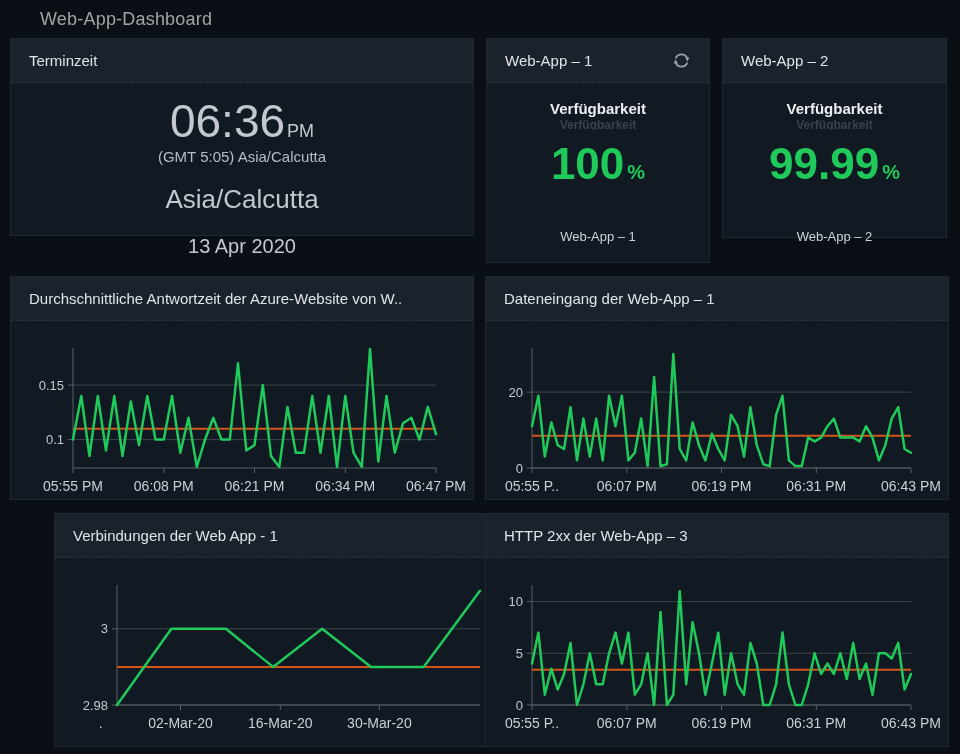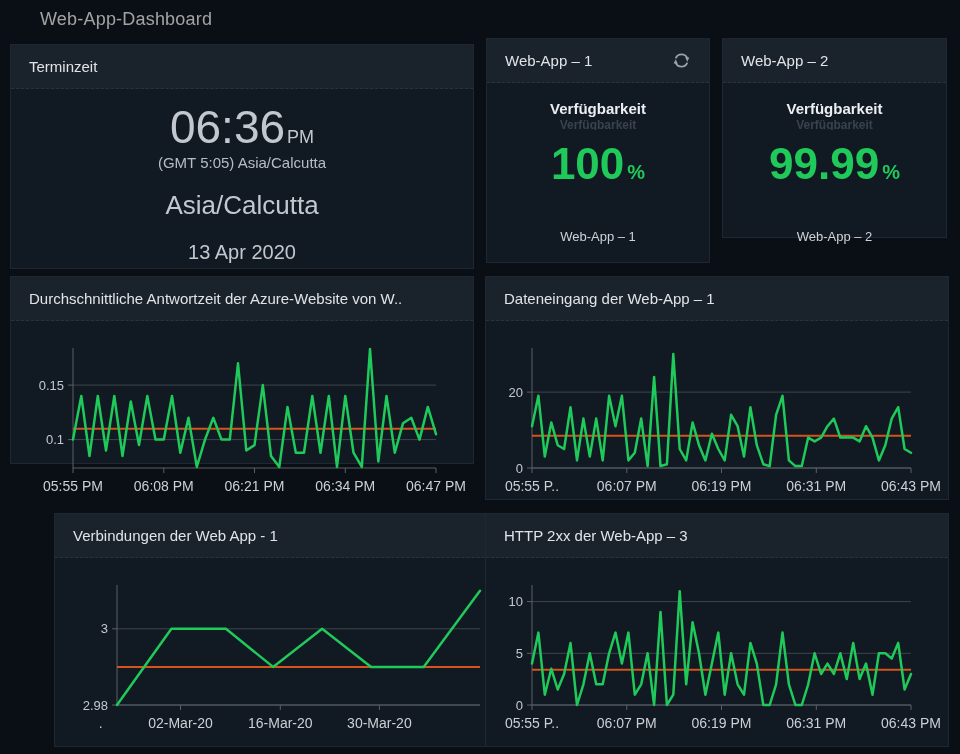--- a/index.html
+++ b/index.html
@@ -54,24 +54,24 @@
   .av-value .num { font-size:44px; line-height:1; }
   .av-value .unit { font-size:20px; margin-left:3px; }
   .av-footer { font-size:13px; color:#ced3d8; margin-top:auto; margin-bottom:18px; }
 
   
   .chart-box { width:100%; height:180px; }
   svg text.ytick { fill:#c3c9ce; font-size:13px; font-family:"Liberation Sans","DejaVu Sans",sans-serif; }
   svg text.xtick { fill:#cad0d5; font-size:14px; font-family:"Liberation Sans","DejaVu Sans",sans-serif; }
 
   
-  #panel-clock { left:10px; top:38px;  width:464px; height:225px;margin-top:6px; }
+  #panel-clock { left:10px; top:38px;  width:464px; height:198px; }
   #panel-av1   { left:486px; top:38px; width:224px; height:225px; }
   #panel-av2   { left:722px; top:38px; width:225px; height:200px; }
-  #panel-c0    { left:10px;  top:276px; width:464px; height:188px; }
+  #panel-c0    { left:10px;  top:276px; width:464px; height:224px; }
   #panel-c1    { left:485px; top:276px; width:464px; height:224px; }
   #panel-c2    { left:10px;  top:513px; width:532px; height:234px;margin-left:44px; }
   #panel-c3    { left:485px; top:513px; width:464px; height:234px; }
 </style>
 </head>
 <body>
 
 <div class="page-title">Web-App-Dashboard</div>
 
 <div class="panel" id="panel-clock">

